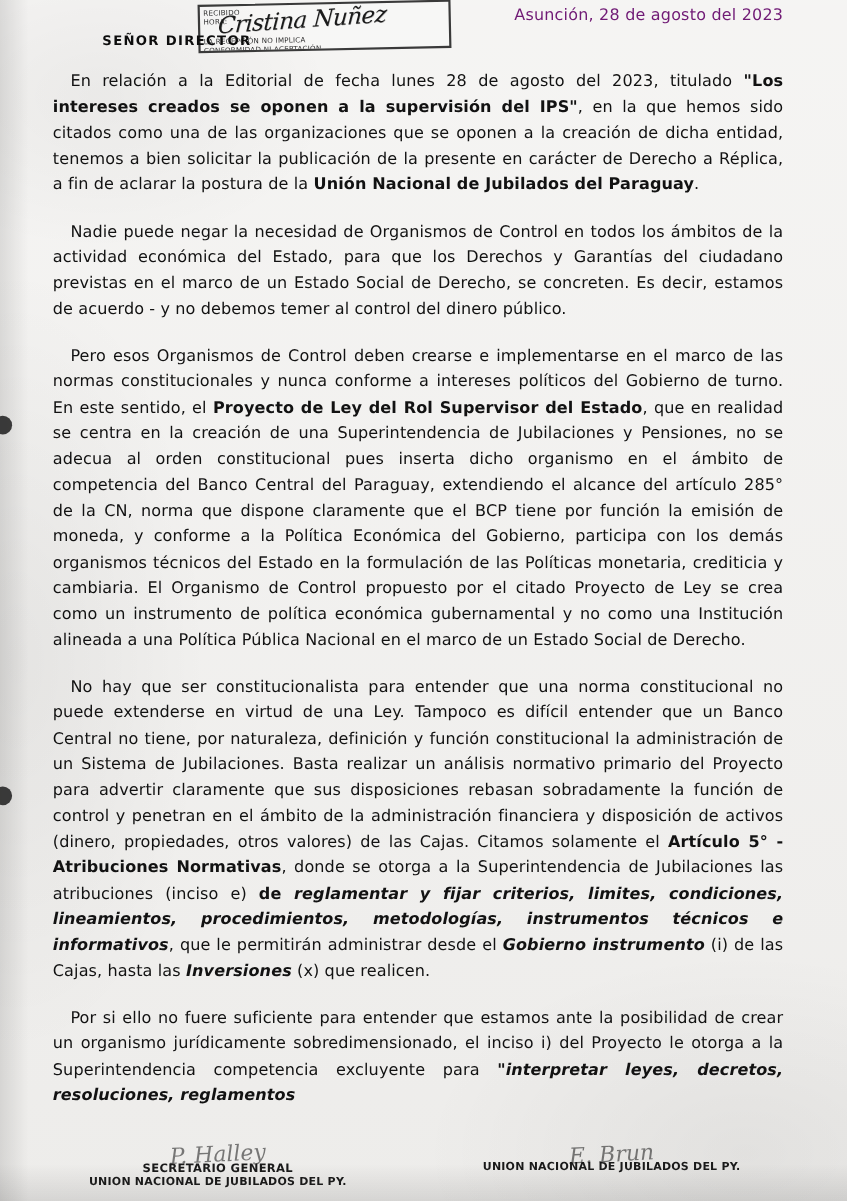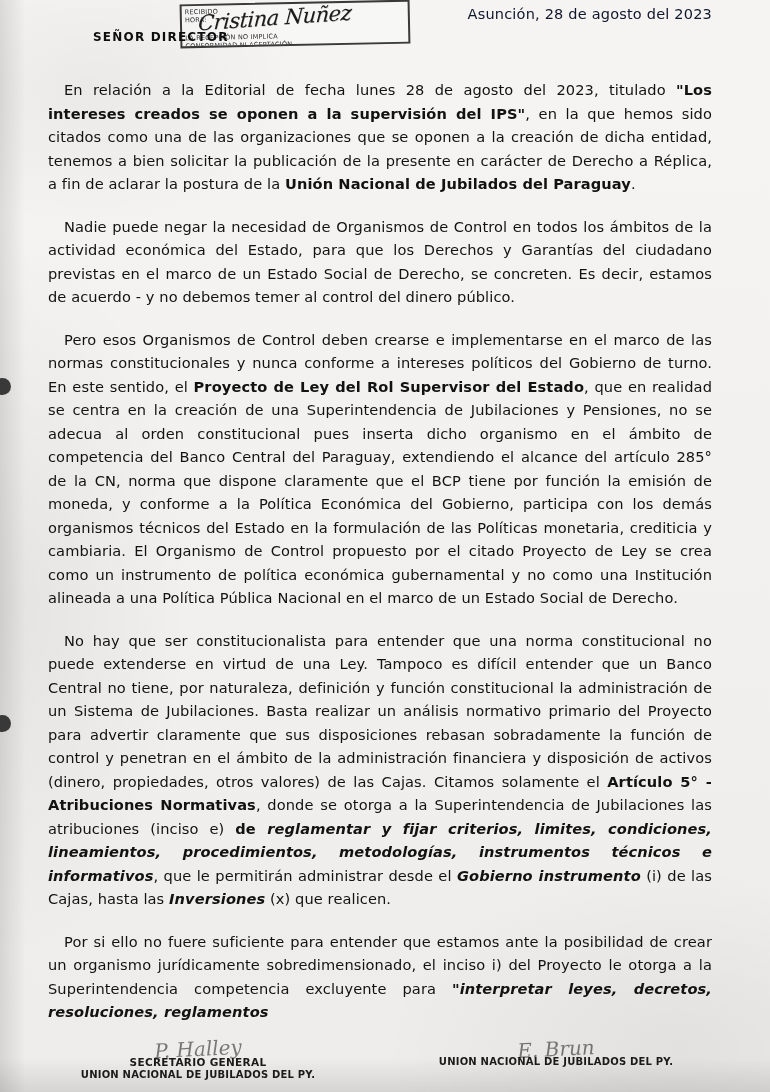--- a/index.html
+++ b/index.html
@@ -108,36 +108,36 @@
     letter-spacing: -0.5px;
     white-space: nowrap;
     text-shadow: 0.5px 0.5px 0 rgba(0,0,0,0.25);
   }
   .city-date {
     position: absolute;
     right: 0;
     top: 6px;
     font-size: 14.5px;
     letter-spacing: 0.2px;
-    color: #0f172a;
+    color: #701a75;
     white-space: nowrap;
   }
   .addressee {
     position: absolute;
     left: 45px;
     top: 30px;
     font-size: 12px;
     font-weight: bold;
     letter-spacing: 1.2px;
     color: #0d0d0d;
   }
 
   
   .body-block {
-    margin-top: 22px;
+    margin-top: 6px;
   }
   p.para {
     margin: 0 0 19px 0;
     font-size: 14.6px;
     line-height: 23.5px;
     text-align: justify;
     text-justify: inter-word;
     color: #121212;
     letter-spacing: 0.1px;
     font-family: "DejaVu Sans", sans-serif;

